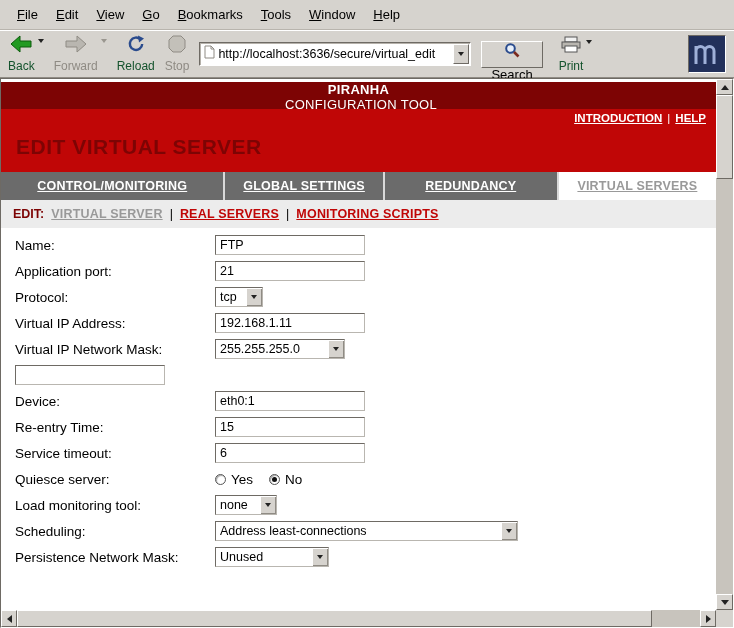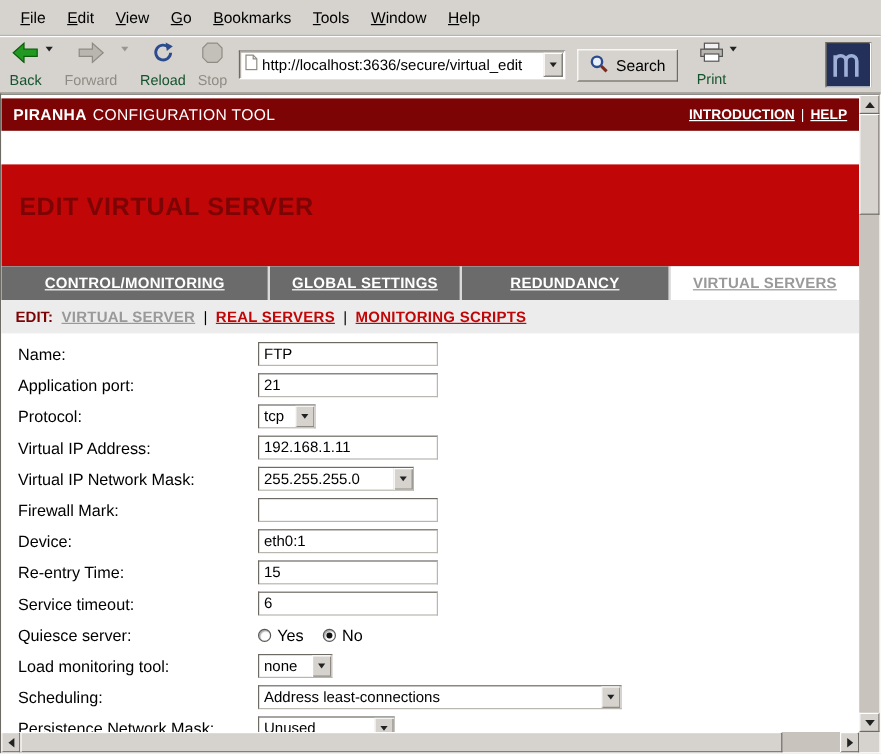--- a/index.html
+++ b/index.html
@@ -19,37 +19,37 @@
   .tb-label { font-size: 12px; color: #14532d; }
   .disabled .tb-label { color: #8f8b84; }
   .dd-wrap { margin: 8px 0 0 3px; }
   .tri-dn { width: 0; height: 0; border-left: 3.5px solid transparent; border-right: 3.5px solid transparent; border-top: 4.5px solid #222; }
   .disabled .tri-dn { border-top-color: #9a968f; }
 
   .urlbox { height: 24px; width: 272px; background: #fff; border: 1px solid; border-color: #6e6a64 #fff #fff #6e6a64; box-shadow: inset 1px 1px 0 #b5b1aa; display: flex; align-items: center; padding-left: 4px; margin-right: 10px; }
   .url-input { border: none; outline: none; flex: 1; min-width: 0; height: 18px; font-size: 12.5px; font-family: "Liberation Sans", sans-serif; padding: 0 3px; background: transparent; }
   .url-dd { width: 16px; height: 20px; margin-right: 1px; background: #d6d3ce; border: 1px solid; border-color: #fff #6e6a64 #6e6a64 #fff; display: flex; align-items: center; justify-content: center; cursor: pointer; }
 
-  .search-btn { display: flex; align-items: center; gap: 6px; height: 27px; padding: 0 9px; background: #d6d3ce; border: 1px solid; border-color: #fff #6e6a64 #6e6a64 #fff; font-size: 13px; font-family: "Liberation Sans", sans-serif; margin-right: 16px; cursor: pointer; }
+  .search-btn { display: flex; align-items: center; gap: 6px; height: 27px; padding: 0 9px; background: #d6d3ce; border: 1px solid; border-color: #fff #6e6a64 #6e6a64 #fff; font-size: 13px; font-family: "Liberation Sans", sans-serif; margin-right: 16px; cursor: pointer; flex-direction: column; }
 
   .logo-frame { margin-left: auto; width: 38px; height: 38px; border: 1px solid; border-color: #6e6a64 #fff #fff #6e6a64; background: #22305a; display: flex; align-items: center; justify-content: center; }
 
   
   .viewport { position: relative; flex: 1; border: 1px solid; border-color: #6e6a64 #fff #fff #6e6a64; background: #fff; overflow: hidden; }
   .content { position: absolute; left: 0; top: 0; right: 17px; bottom: 17px; background: #fff; overflow: hidden; }
 
   
-  .phead { height: 27px; margin-top: 3px; background: #7d0404; color: #fff; display: flex; align-items: center; padding: 0 10px; }
+  .phead { height: 27px; margin-top: 3px; background: #7d0404; color: #fff; display: flex; align-items: center; padding: 0 10px; flex-direction: column; }
   .brand-bold { font-weight: bold; font-size: 13px; letter-spacing: .3px; }
   .brand-rest { font-size: 13px; margin-left: 5px; letter-spacing: .3px; }
   .phead-links { margin-left: auto; font-size: 11.5px; font-weight: bold; display: flex; align-items: center; gap: 5px; }
   .phead-link { color: #fff; text-decoration: underline; cursor: pointer; }
   .phead-sep { font-weight: normal; }
 
-  .ptitle-block { height: 85px; background: #c00606; display: flex; align-items: center; padding: 0 0 13px 15px; margin-top: 28px; }
+  .ptitle-block { height: 63px; background: #c00606; display: flex; align-items: flex-end; padding: 0 0 13px 15px; }
   .ptitle { color: #7d0404; font-size: 21px; font-weight: bold; letter-spacing: .5px; }
 
   
   .tabs { height: 28px; background: #d9d9d9; display: flex; gap: 2px; }
   .tab { background: #6b6b6b; color: #fff; font-weight: bold; font-size: 12.5px; text-decoration: underline; display: flex; align-items: center; justify-content: center; cursor: pointer; letter-spacing: .2px; }
   .tab:nth-child(1) { width: 225px; }
   .tab:nth-child(2) { width: 159px; }
   .tab:nth-child(3) { width: 174px; }
   .tab:nth-child(4) { width: 159px; }
   .tab.active { background: #fff; color: #999; }
@@ -257,21 +257,20 @@
           <div class="frow">
             <span class="flabel">Virtual IP Network Mask:</span>
             <span class="fselect" style="width: 130px; gap: 16px;">
               <span class="fsel-val">255.255.255.0</span>
               <span class="fsel-btn">
                 <span class="tri-dn"></span>
               </span>
             </span>
           </div>
           <div class="frow">
-            <span class="flabel">Firewall Mark:</span>
             <input class="tinput" style="width: 150px;">
           </div>
           <div class="frow">
             <span class="flabel">Device:</span>
             <input class="tinput" value="eth0:1" style="width: 150px;">
           </div>
           <div class="frow">
             <span class="flabel">Re-entry Time:</span>
             <input class="tinput" value="15" style="width: 150px;">
           </div>

